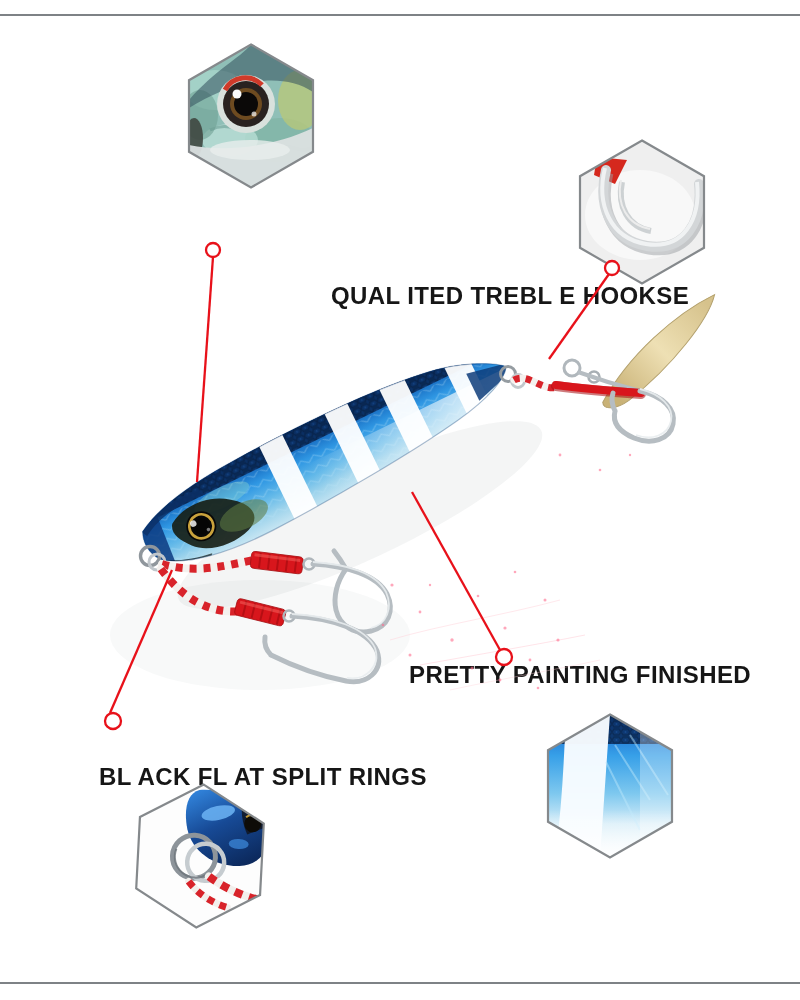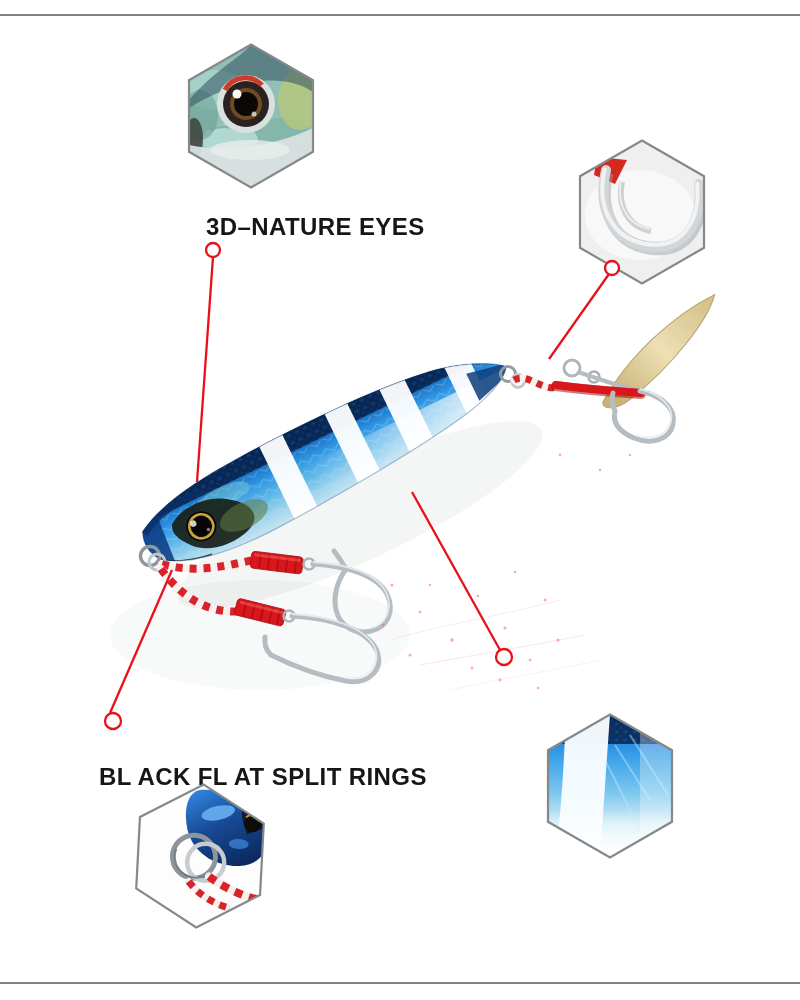--- a/index.html
+++ b/index.html
@@ -17,21 +17,22 @@
   #artwork{position:absolute;left:0;top:0;z-index:3;pointer-events:none;}
 </style>
 </head>
 <body>
 
 <div class="canvas">
 
   <div class="divider" id="divider-top"></div>
   <div class="divider" id="divider-bottom"></div>
 
-  <div class="label" id="label-eyes">3D–NATURE EYES</div>
+  <div class="label" id="label-hooks">QUAL ITED TREBL E HOOKSE</div>
+  <div class="label" id="label-painting">PRETTY PAINTING FINISHED</div>
   <div class="label" id="label-rings">BL ACK FL AT SPLIT RINGS</div>
 
   <svg id="artwork" width="800" height="1000" viewBox="0 0 800 1000">
     <defs>
       <linearGradient id="bodyGrad" gradientUnits="userSpaceOnUse" x1="0" y1="-45" x2="0" y2="45">
         <stop offset="0" stop-color="#0a2f66"></stop>
         <stop offset="0.2" stop-color="#1261b8"></stop>
         <stop offset="0.42" stop-color="#2f97e3"></stop>
         <stop offset="0.62" stop-color="#63b9e9"></stop>
         <stop offset="0.8" stop-color="#9fd4ec"></stop>

